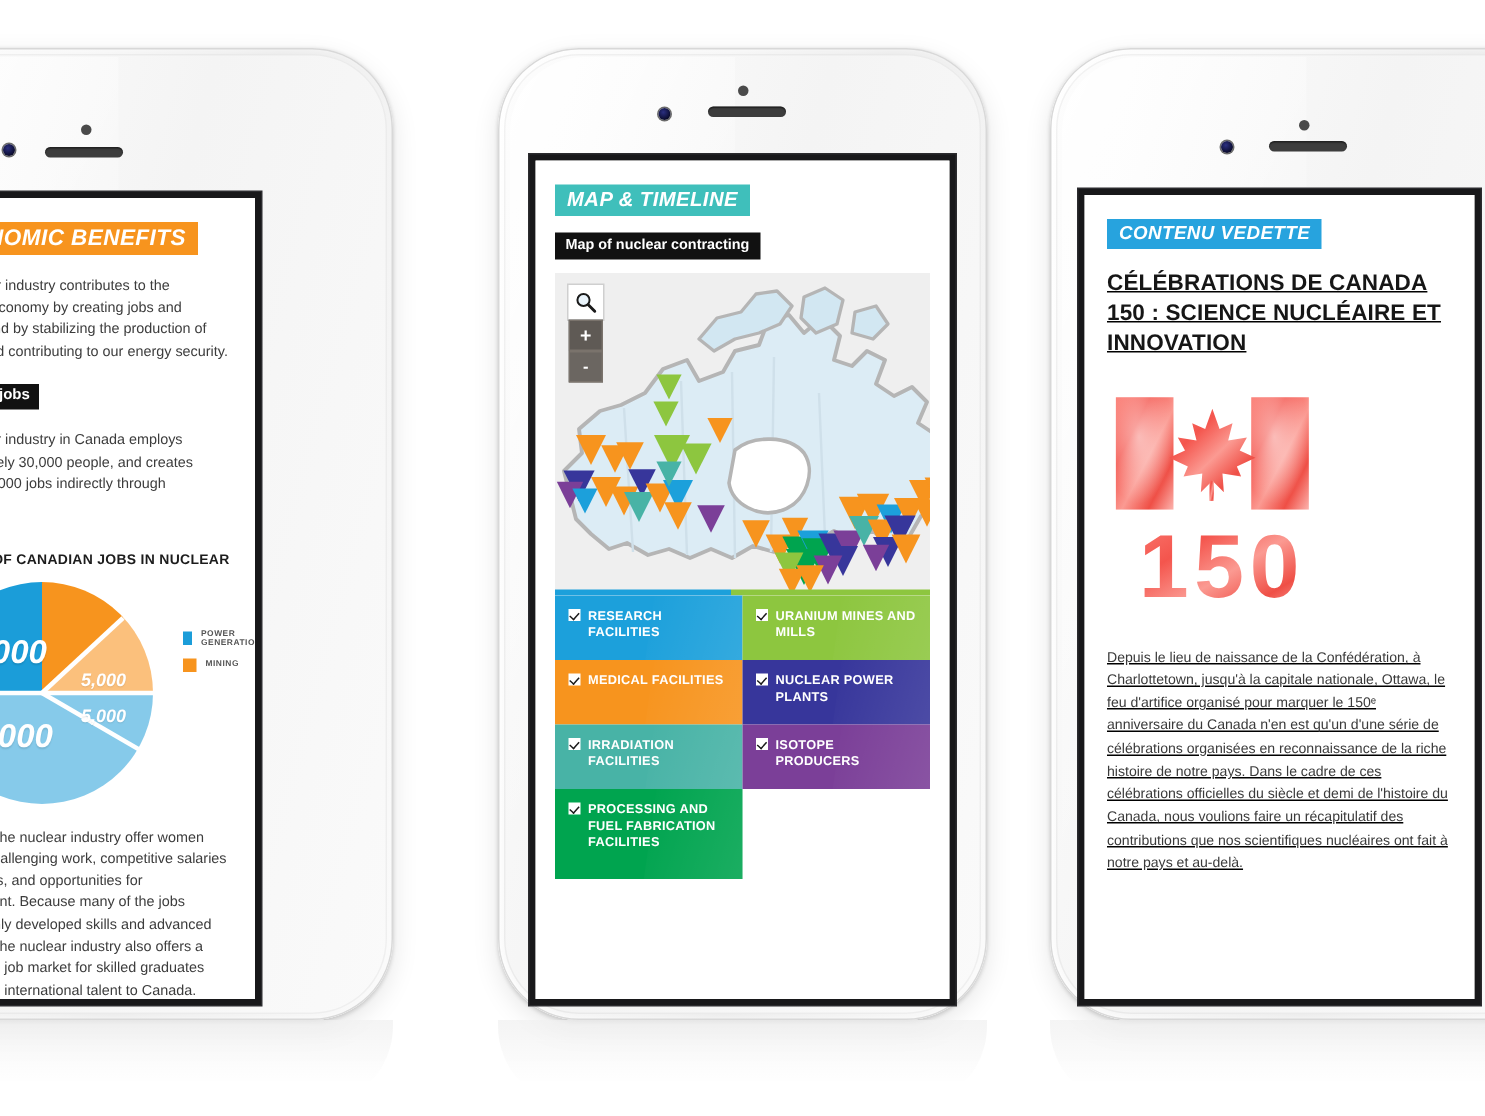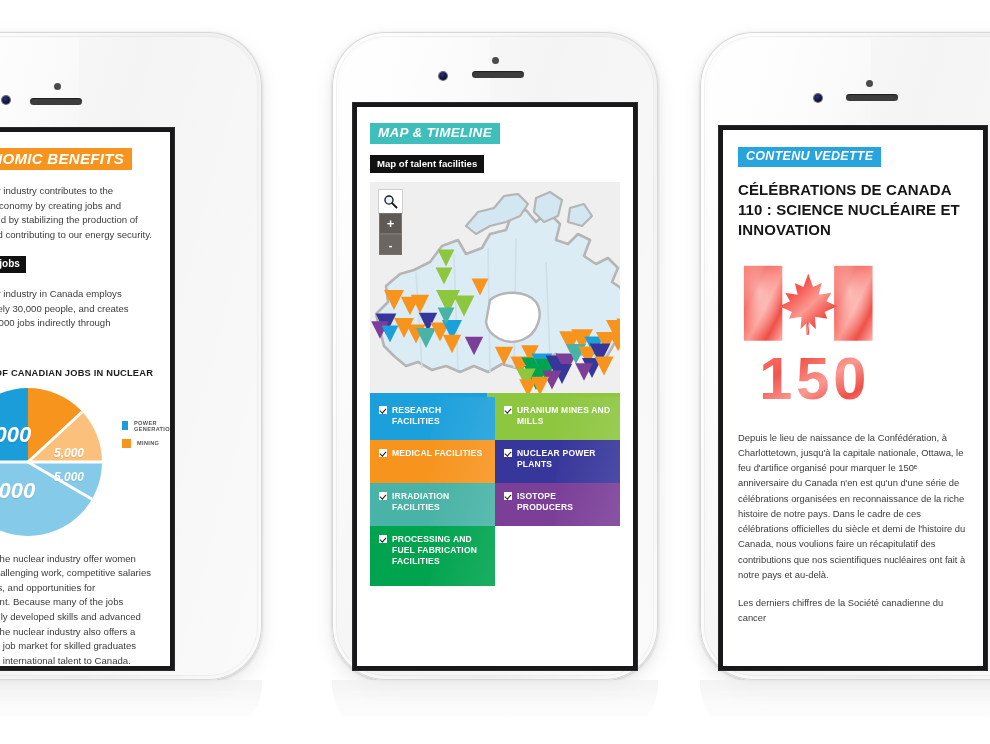--- a/index.html
+++ b/index.html
@@ -138,21 +138,21 @@
   .cbx{
     flex:0 0 auto;width:8px;height:8px;background:#fff;margin:1px 5px 0 0;
     position:relative;
   }
   .cbx:after{
     content:"";position:absolute;left:1.6px;top:0.6px;width:2.6px;height:5px;
     border:solid #1a1a1a;border-width:0 1.6px 1.6px 0;transform:rotate(42deg);
   }
 
   
-  .p3{padding:16px 14px 0 15px;box-sizing:border-box;}
+  .p3{padding:16px 14px 0 15px;box-sizing:border-box;text-decoration:underline;}
   .p3 .hdr{background:#27A3DE;font-size:12.5px;}
   .p3 h1{
     font-size:15px;font-weight:bold;color:#161616;line-height:1.34;
     margin:13px 0 0 0;letter-spacing:.1px;
   }
   .flagwrap{margin:22px 0 14px 4px;width:192px;}
   .p3 .para{font-size:9.4px;line-height:1.62;color:#3a3a3a;margin:0;}
   .p3 .para + .para{margin-top:13px;}
 </style>
 </head>
@@ -226,21 +226,21 @@
     <div class="body"></div>
     <div class="glare"></div>
     <div class="earpiece" style="left:140px;top:39px;width:52px;"></div>
     <div class="camera" style="left:107px;top:40px;"></div>
     <div class="sensor" style="left:160px;top:25px;"></div>
     <div class="screen" style="left:25px;top:75px;width:276px;height:559px;">
       <div class="page p2">
 
         <div class="tagbadge hdr">MAP &amp; TIMELINE</div>
         <br>
-        <div class="maptitle">Map of talent facilities</div>
+        <div class="maptitle">Map of nuclear contracting</div>
 
         <div class="mapbox">
 
           <div class="zoomctl">
             <div class="mag">
               <svg width="15" height="15" viewBox="0 0 20 20" aria-hidden="true">
                 <circle cx="8" cy="8" r="5.4" fill="#eaf4fb" stroke="#1a1a1a" stroke-width="1.8"></circle>
                 <path d="M12.2 12.2 L18 18" stroke="#1a1a1a" stroke-width="2.6" stroke-linecap="round"></path>
               </svg>
             </div>
@@ -378,21 +378,21 @@
     <div class="body"></div>
     <div class="glare"></div>
     <div class="earpiece" style="left:146px;top:62px;width:52px;"></div>
     <div class="camera" style="left:114px;top:62px;"></div>
     <div class="sensor" style="left:166px;top:48px;"></div>
     <div class="screen" style="left:23px;top:98px;width:260px;height:536px;">
       <div class="page p3">
 
         <div class="tagbadge hdr">CONTENU VEDETTE</div>
 
-        <h1>CÉLÉBRATIONS DE CANADA 110 : SCIENCE NUCLÉAIRE ET INNOVATION</h1>
+        <h1>CÉLÉBRATIONS DE CANADA 150 : SCIENCE NUCLÉAIRE ET INNOVATION</h1>
 
         <div class="flagwrap">
           <svg viewBox="0 0 200 150" width="192" height="144" aria-hidden="true">
             <defs>
               <linearGradient id="wc" x1="0" y1="0" x2="1" y2="1">
                 <stop offset="0%" stop-color="#fb7b72"></stop>
                 <stop offset="30%" stop-color="#f4554d"></stop>
                 <stop offset="55%" stop-color="#fb9a92"></stop>
                 <stop offset="78%" stop-color="#ef4f46"></stop>
                 <stop offset="100%" stop-color="#fcb4ae"></stop>
@@ -416,20 +416,19 @@
               <rect x="67" y="62" width="3" height="14"></rect>
             </g>
 
             <g fill="url(#wc)" font-family="'Liberation Sans', sans-serif" font-weight="bold">
               <text x="18" y="143" font-size="62" letter-spacing="4">150</text>
             </g>
           </svg>
         </div>
 
         <p class="para" style="margin-top:20px;">Depuis le lieu de naissance de la Confédération, à Charlottetown, jusqu'à la capitale nationale, Ottawa, le feu d'artifice organisé pour marquer le 150ᵉ anniversaire du Canada n'en est qu'un d'une série de célébrations organisées en reconnaissance de la riche histoire de notre pays. Dans le cadre de ces célébrations officielles du siècle et demi de l'histoire du Canada, nous voulions faire un récapitulatif des contributions que nos scientifiques nucléaires ont fait à notre pays et au-delà.</p>
-        <p class="para">Les derniers chiffres de la Société canadienne du cancer</p>
       </div>
     </div>
   </div>
   <div class="home" style="position:absolute;left:851px;top:644px;width:52px;height:52px;"></div>
   <div class="reflection" style="left:700px;top:680px;width:354px;height:58px;"></div>
 
 </div>
 
 </body></html>

